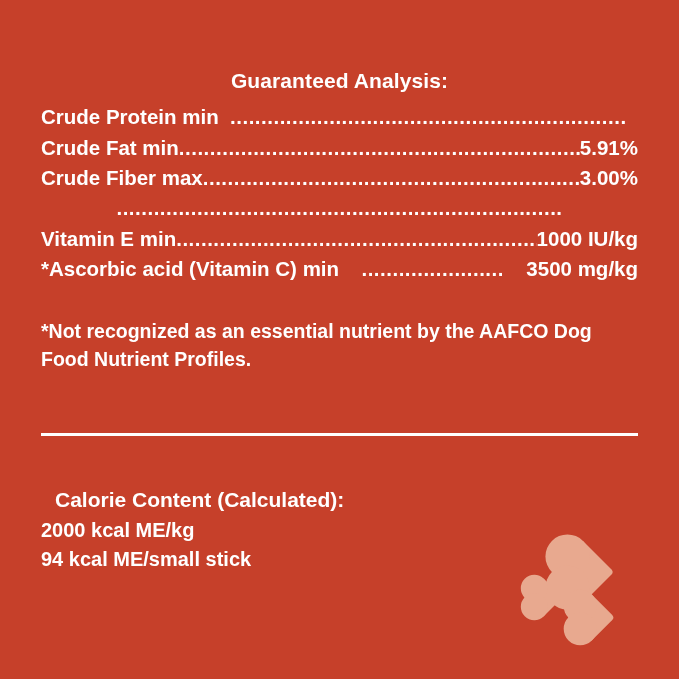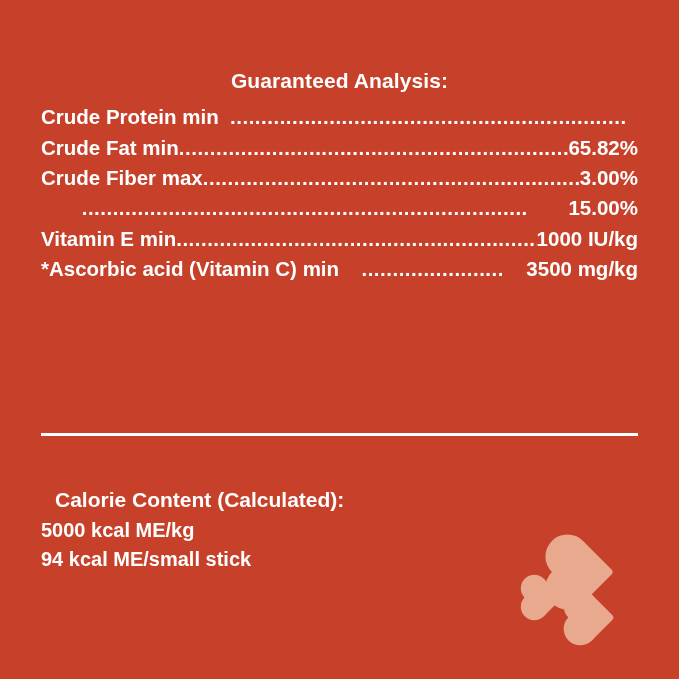--- a/index.html
+++ b/index.html
@@ -158,50 +158,50 @@
     <div class="ga-title">Guaranteed Analysis:</div>
 
     <div class="ga-list">
       <div class="ga-row">
         <span class="ga-label">Crude Protein min</span>
         <span class="ga-dots">................................................................</span>
       </div>
       <div class="ga-row">
         <span class="ga-label">Crude Fat min</span>
         <span class="ga-dots">........................................................................</span>
-        <span class="ga-value">65.82%</span>
+        <span class="ga-value">5.91%</span>
       </div>
       <div class="ga-row">
         <span class="ga-label">Crude Fiber max</span>
         <span class="ga-dots">..................................................................</span>
         <span class="ga-value">3.00%</span>
       </div>
       <div class="ga-row">
         <span class="ga-dots">........................................................................</span>
-        <span class="ga-value">15.00%</span>
       </div>
       <div class="ga-row">
         <span class="ga-label">Vitamin E min</span>
         <span class="ga-dots">..............................................................</span>
         <span class="ga-value">1000 IU/kg</span>
       </div>
       <div class="ga-row">
         <span class="ga-label">*Ascorbic acid (Vitamin C) min</span>
         <span class="ga-dots">.......................</span>
         <span class="ga-value">3500 mg/kg</span>
       </div>
     </div>
 
+    <div class="footnote">*Not recognized as an essential nutrient by the AAFCO Dog Food Nutrient Profiles.</div>
   </div>
 
   <div class="divider"></div>
 
   <div class="calories">
     <div class="cal-title">Calorie Content (Calculated):</div>
-    <div class="cal-line">5000 kcal ME/kg</div>
+    <div class="cal-line">2000 kcal ME/kg</div>
     <div class="cal-line">94 kcal ME/small stick</div>
   </div>
 
   <div class="hearts">
     <div class="heart heart-big"></div>
     <div class="heart heart-small"></div>
     <div class="heart heart-mid"></div>
   </div>
 
 </div>

